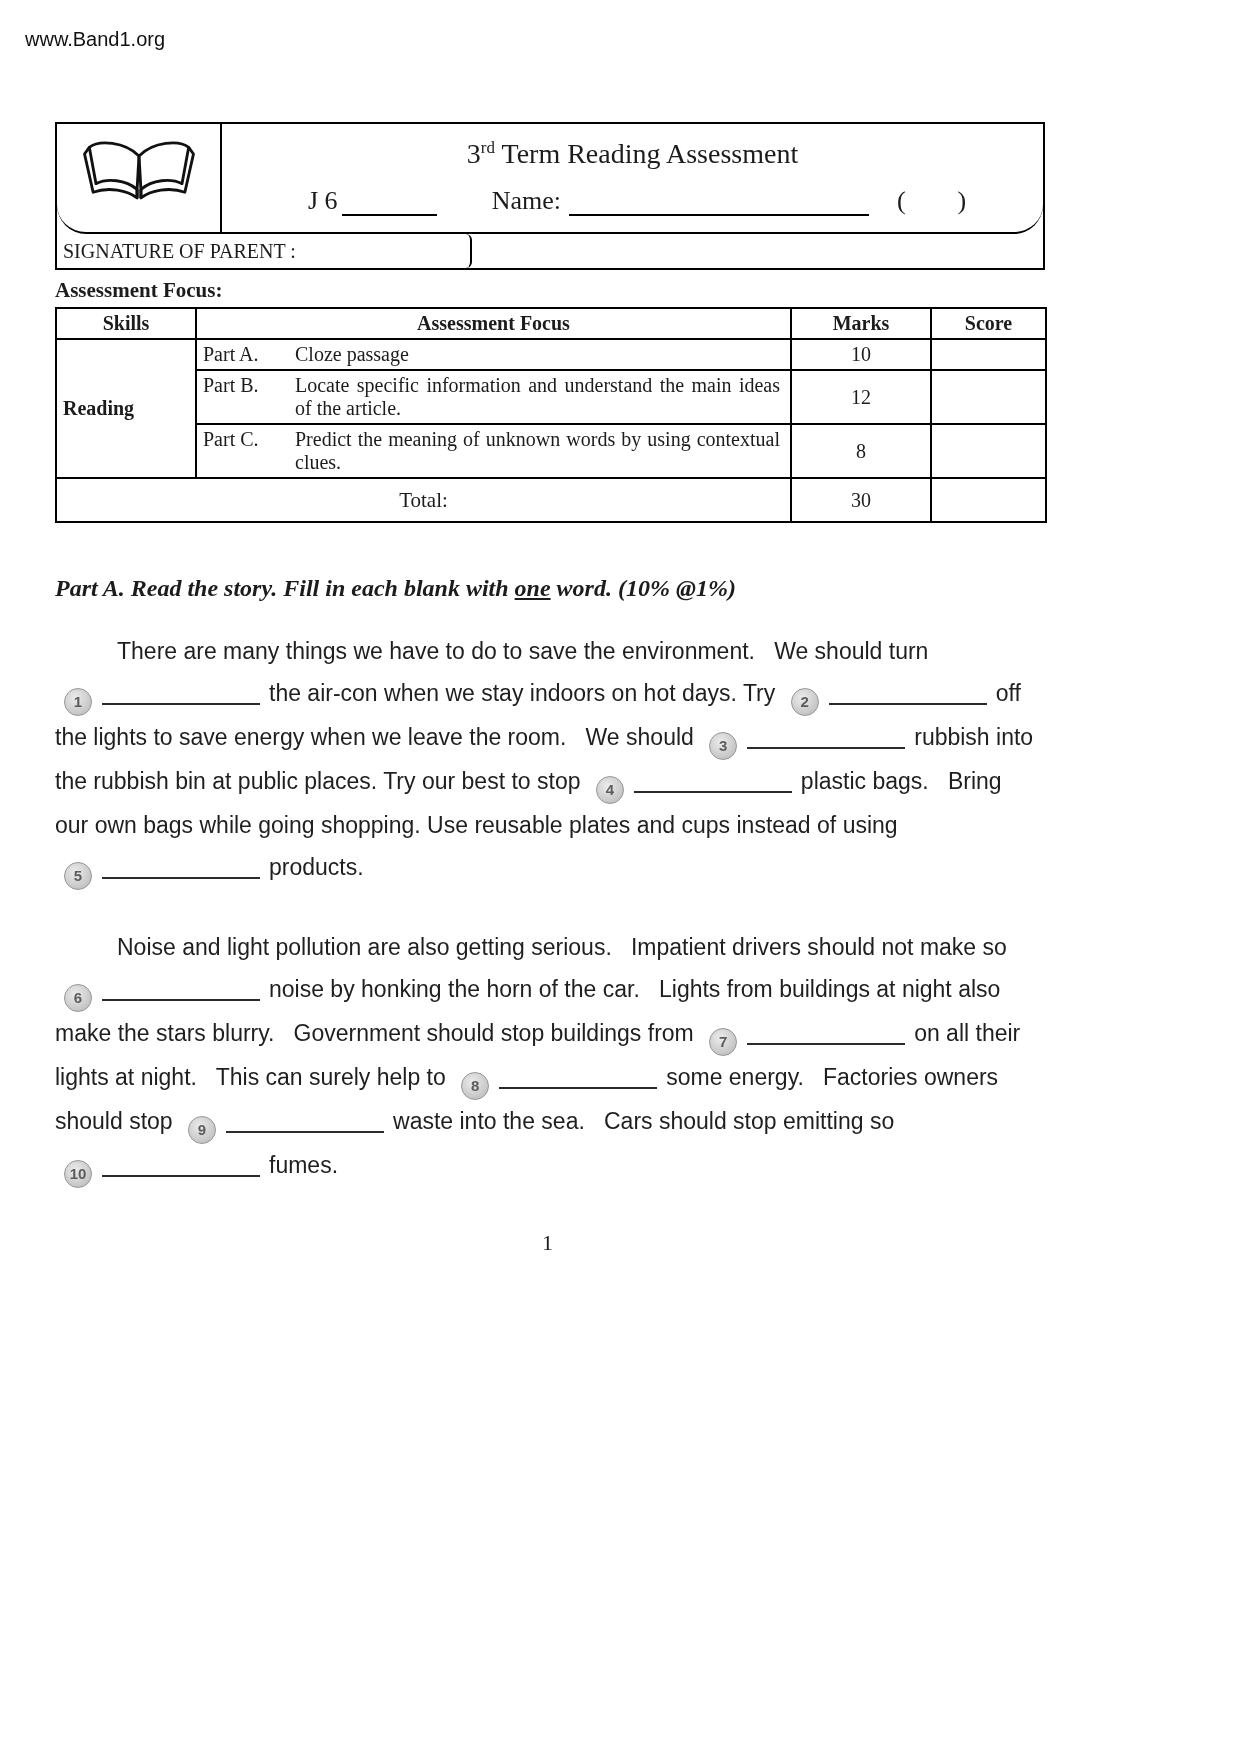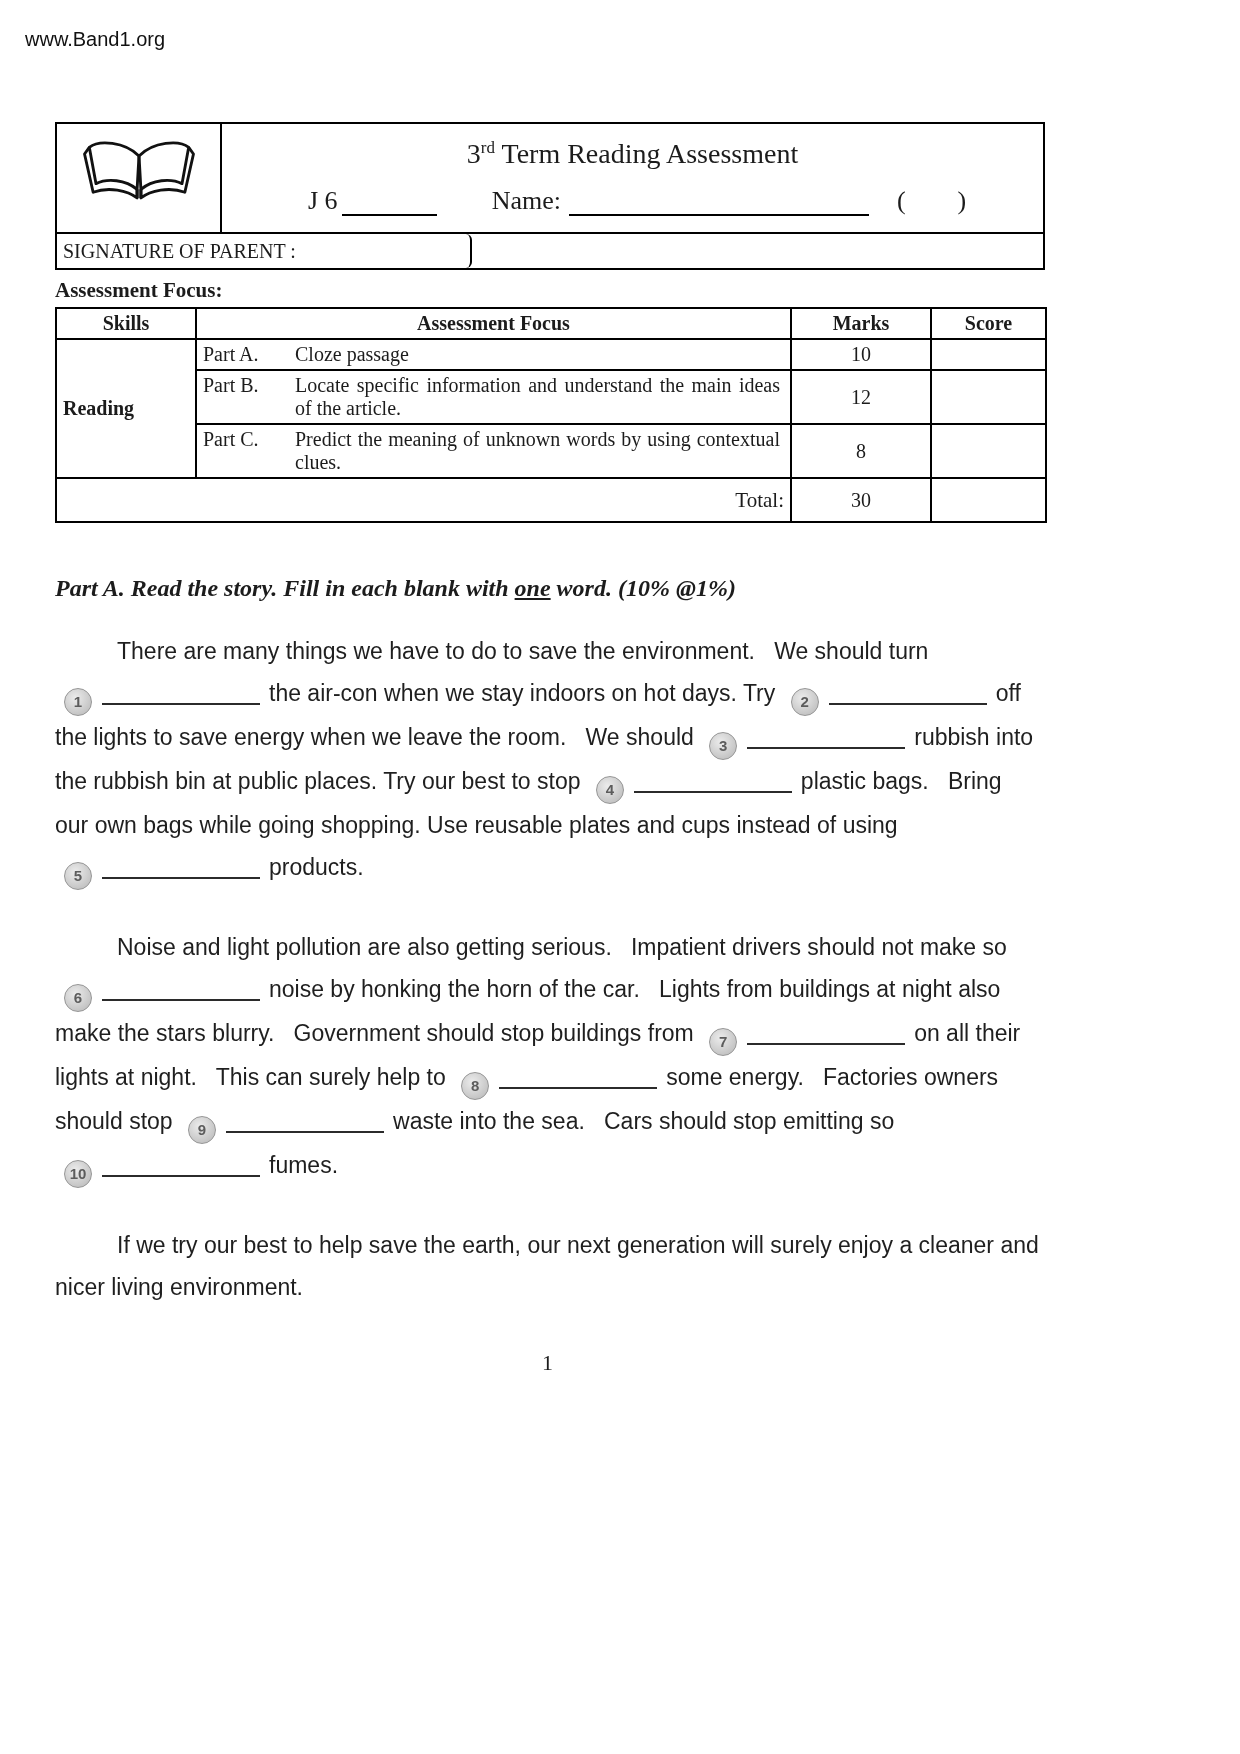--- a/index.html
+++ b/index.html
@@ -18,21 +18,21 @@
     position: absolute;
     top: 28px; left: 25px;
     font-family: "Liberation Sans", sans-serif;
     font-size: 20px;
     color: #111;
   }
   .content { padding: 122px 0 0 55px; width: 1100px; }
 
   
   .header-box { width: 990px; border: 2px solid #000; }
-  .header-top { display: flex; border-bottom: 2px solid #000; min-height: 110px; }
+  .header-top { display: flex; border-bottom: 2px solid #000; min-height: 110px; border-radius: 29px; }
   .logo-cell {
     width: 165px; flex-shrink: 0;
     border-right: 2px solid #000;
     display: flex; align-items: center; justify-content: center;
   }
   .title-area { flex: 1; padding: 10px 18px 8px 18px; }
   .title-line { text-align: center; font-size: 28px; margin-top: 4px; }
   .title-line sup { font-size: 17px; }
   .class-name-line {
     display: flex; align-items: flex-end;
@@ -53,21 +53,21 @@
   table.focus-table { border-collapse: collapse; table-layout: fixed; width: 990px; font-size: 20px; }
   table.focus-table td, table.focus-table th { border: 2px solid #000; padding: 3px 6px; vertical-align: middle; }
   table.focus-table th { font-weight: bold; text-align: center; height: 30px; }
   .skill-cell { font-weight: bold; text-align: left; }
   .marks-cell, .score-cell { text-align: center; }
   .desc-cell { padding: 4px 8px; }
   .desc-flex { display: flex; }
   .part-label { width: 92px; flex-shrink: 0; }
   .part-desc { flex: 1; text-align: justify; padding-right: 4px; }
   tr.total-row td { height: 44px; }
-  td.total-label-cell { border: none; text-align: right; padding-right: 42px; font-size: 21px; }
+  td.total-label-cell { border: none; text-align: center; padding-right: 42px; font-size: 21px; }
 
   
   .partA-heading { margin-top: 52px; font-size: 24px; font-weight: bold; font-style: italic; width: 990px; }
   .partA-heading .u { text-decoration: underline; }
 
   .body-par {
     width: 985px;
     font-family: "Liberation Sans", sans-serif;
     font-size: 23px;
     line-height: 42px;
@@ -204,18 +204,17 @@
       <span class="blank"><span class="stamp">4</span><span class="bline"></span></span><span>plastic bags.&nbsp;&nbsp; Bring our own bags while going shopping. Use reusable plates and cups instead of using</span>
       <span class="blank"><span class="stamp">5</span><span class="bline"></span></span><span>products.</span></p>
 
     <p class="body-par par-2"><span>Noise and light pollution are also getting serious.&nbsp;&nbsp; Impatient drivers should not make so</span>
       <span class="blank"><span class="stamp">6</span><span class="bline"></span></span><span>noise by honking the horn of the car.&nbsp;&nbsp; Lights from buildings at night also make the stars blurry.&nbsp;&nbsp; Government should stop buildings from</span>
       <span class="blank"><span class="stamp">7</span><span class="bline"></span></span><span>on all their lights at night.&nbsp;&nbsp; This can surely help to</span>
       <span class="blank"><span class="stamp">8</span><span class="bline"></span></span><span>some energy.&nbsp;&nbsp; Factories owners should stop</span>
       <span class="blank"><span class="stamp">9</span><span class="bline"></span></span><span>waste into the sea.&nbsp;&nbsp; Cars should stop emitting so</span>
       <span class="blank"><span class="stamp">10</span><span class="bline"></span></span><span>fumes.</span></p>
 
-    <p class="body-par par-3"><span>If we try our best to help save the earth, our next generation will surely enjoy a cleaner and nicer living environment.</span></p>
 
     <div class="page-number">1</div>
 
   </div>
 </div>
 
 </body></html>

